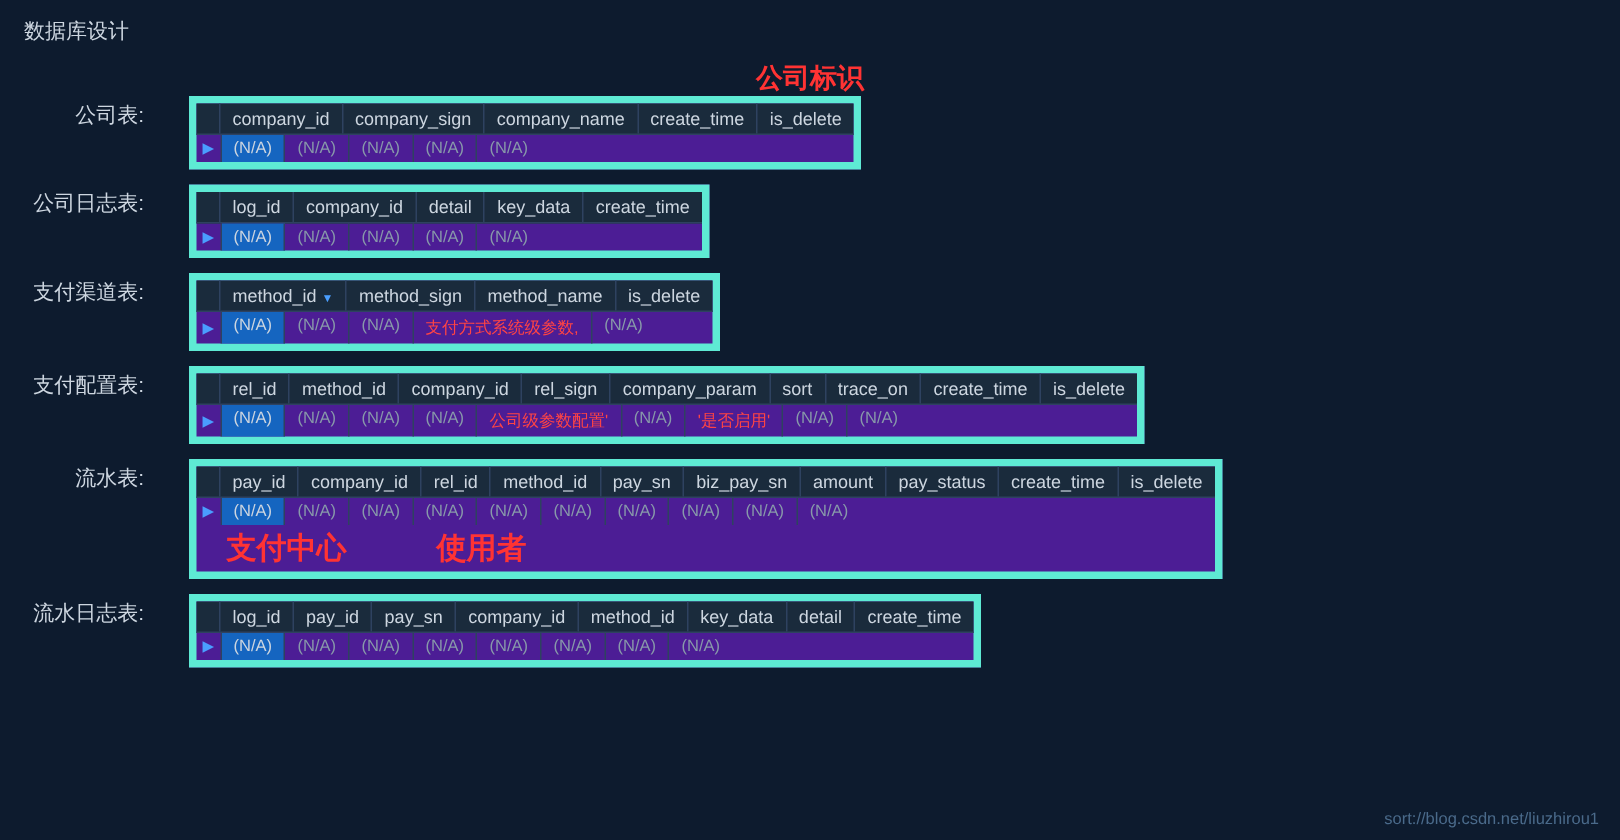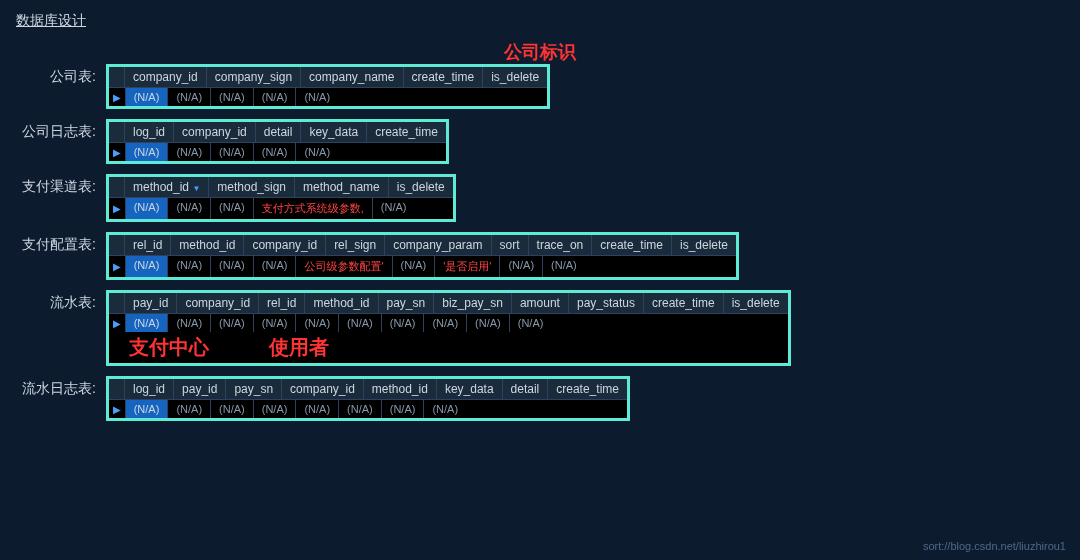--- a/index.html
+++ b/index.html
@@ -9,45 +9,45 @@
       font-family: "Microsoft YaHei", "SimHei", Arial, sans-serif;
       font-size: 13px;
       width: 1080px;
       min-height: 560px;
       padding: 12px 16px;
     }
     .page-title {
       font-size: 14px;
       color: #cdd6e0;
       margin-bottom: 10px;
-      text-decoration: underline;
     }
     .center-title {
       text-align: center;
       color: #ff3333;
       font-size: 18px;
       font-weight: bold;
     }
     .db-row {
       display: flex;
       align-items: flex-start;
       margin-bottom: 10px;
+      gap: 20px;
     }
     .row-label {
       width: 90px;
       min-width: 90px;
       color: #cdd6e0;
       font-size: 14px;
       padding-top: 4px;
       text-align: right;
       padding-right: 10px;
     }
     .table-wrapper {
-      background: #000000;
-      border: 3px solid #5eead4;
+      background: #4c1d95;
+      border: 5px solid #5eead4;
       display: inline-block;
       min-width: 300px;
     }
     .table-header {
       display: flex;
       background: #1a2b3c;
       border-bottom: 1px solid #2e4260;
     }
     .table-header .col {
       padding: 3px 8px;

